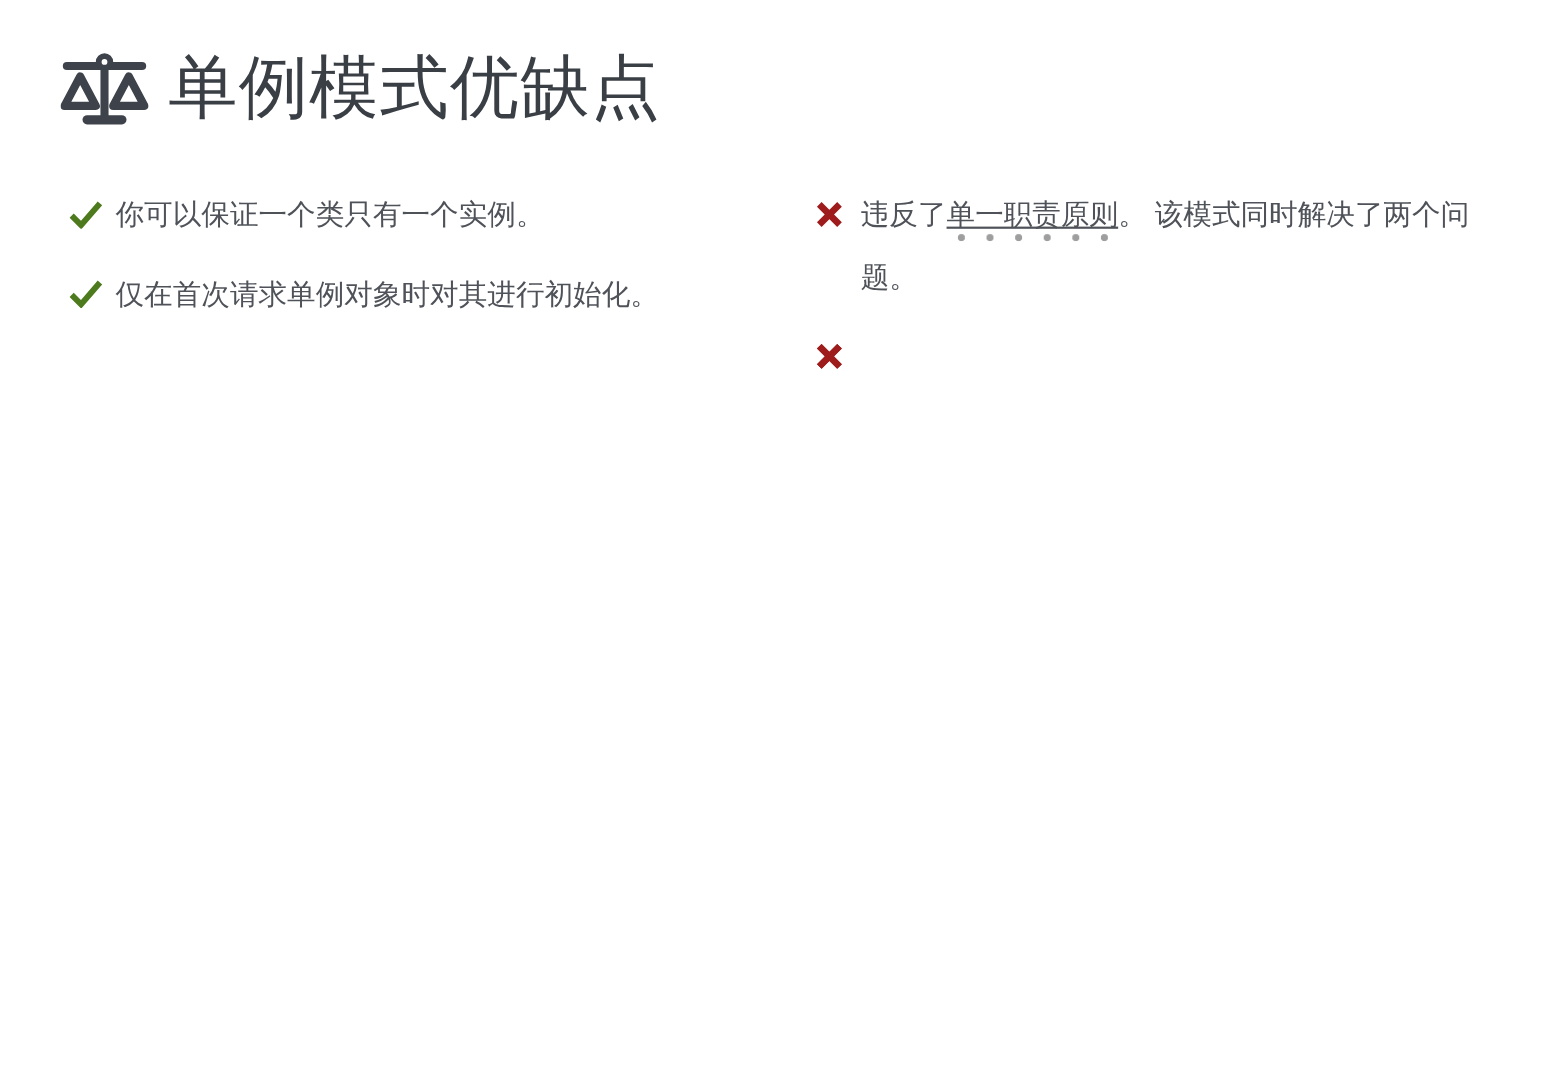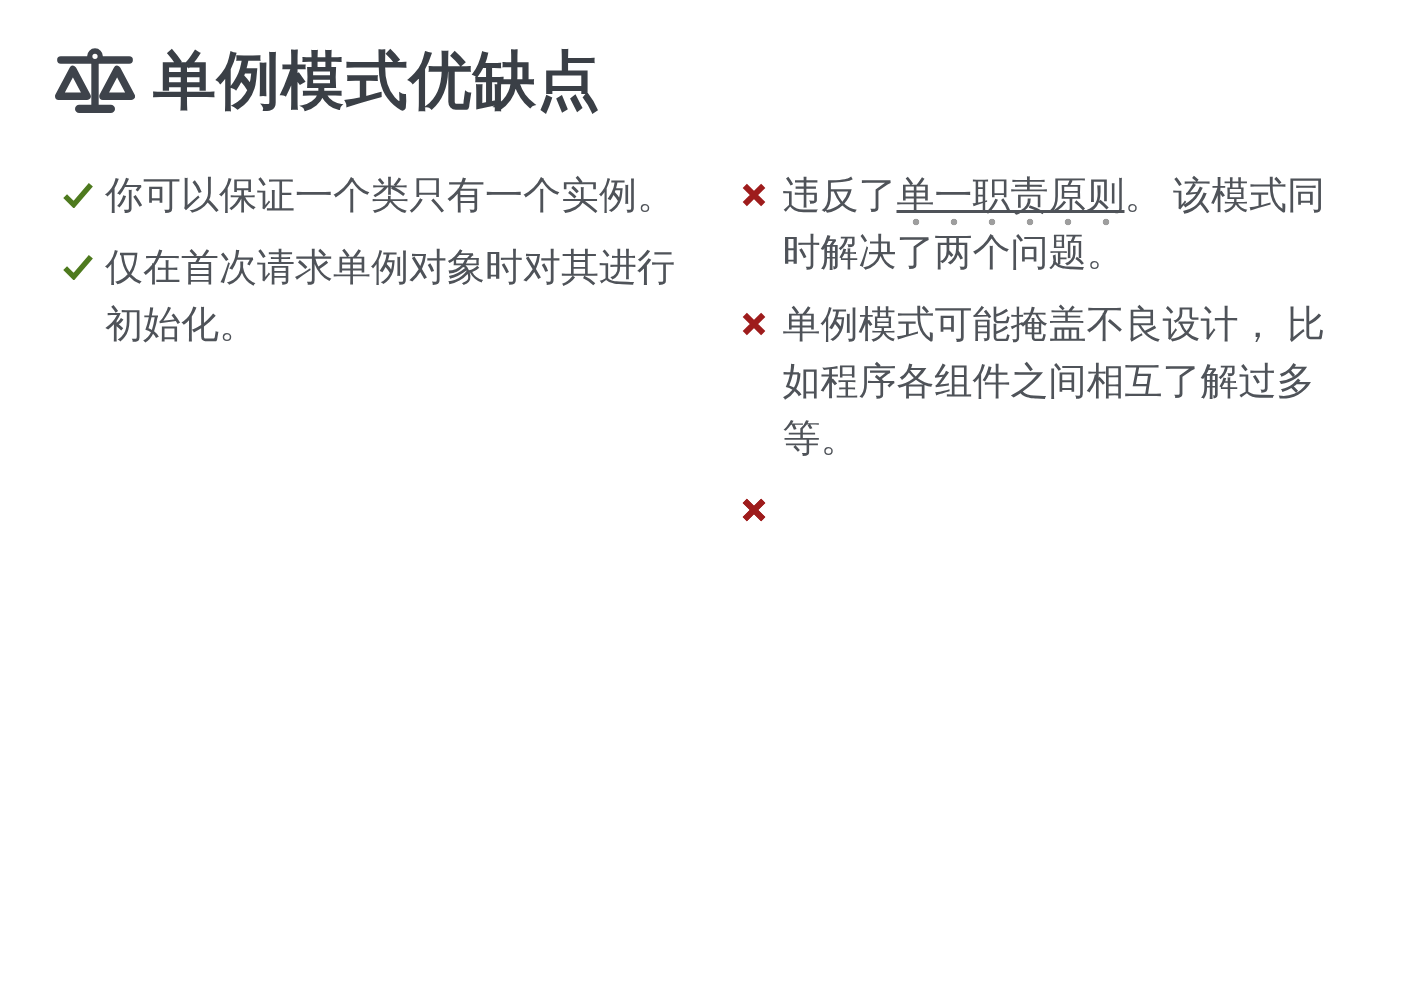--- a/index.html
+++ b/index.html
@@ -17,39 +17,39 @@
     font-family:"Liberation Sans","DejaVu Sans",sans-serif;
     overflow:hidden;
   }
   .page{
     width:1405px;height:985px;
     padding:46px 42px 0 55px;
   }
   
   h1.page-title{
     display:flex;align-items:center;gap:18px;
-    font-size:63px;font-weight:700;
+    font-size:63px;font-weight:400;
     color:var(--title-color);
     letter-spacing:1px;
     line-height:1.1;
   }
   .title-icon{flex:0 0 auto;display:inline-flex;color:#3e434b;}
   .title-icon svg{display:block;}
   
   .columns{
     margin-top:52px;
     display:grid;
     grid-template-columns:1fr 1fr;
     column-gap:55px;
     padding-left:8px;
   }
   ul.feature-list{list-style:none;}
   ul.feature-list li{
     position:relative;
-    font-size:38px;
+    font-size:26px;
     line-height:57px;
     color:var(--body-color);
     padding-left:42px;
     margin-bottom:15px;
   }
   .marker{
     position:absolute;left:0;top:15px;
     display:inline-flex;
   }
   .marker.check{color:var(--check-color);}
@@ -113,28 +113,20 @@
           </svg>
         </span>
         <span>违反了</span><span class="term-link">单一职责原则</span><span>。 该模式同时解决了两个问题。</span>
       </li>
       <li>
         <span class="marker cross">
           <svg width="26" height="26" viewBox="0 0 24 24" fill="none" stroke="currentColor">
             <path d="M3.5 3.5 L20.5 20.5 M20.5 3.5 L3.5 20.5" stroke-width="5.5"></path>
           </svg>
         </span>
-        <span>单例模式可能掩盖不良设计， 比如程序各组件之间相互了解过多等。</span>
-      </li>
-      <li>
-        <span class="marker cross">
-          <svg width="26" height="26" viewBox="0 0 24 24" fill="none" stroke="currentColor">
-            <path d="M3.5 3.5 L20.5 20.5 M20.5 3.5 L3.5 20.5" stroke-width="5.5"></path>
-          </svg>
-        </span>
       </li>
       <li>
         <span class="marker cross">
           <svg width="26" height="26" viewBox="0 0 24 24" fill="none" stroke="currentColor">
             <path d="M3.5 3.5 L20.5 20.5 M20.5 3.5 L3.5 20.5" stroke-width="5.5"></path>
           </svg>
         </span>
       </li>
     </ul>
 

